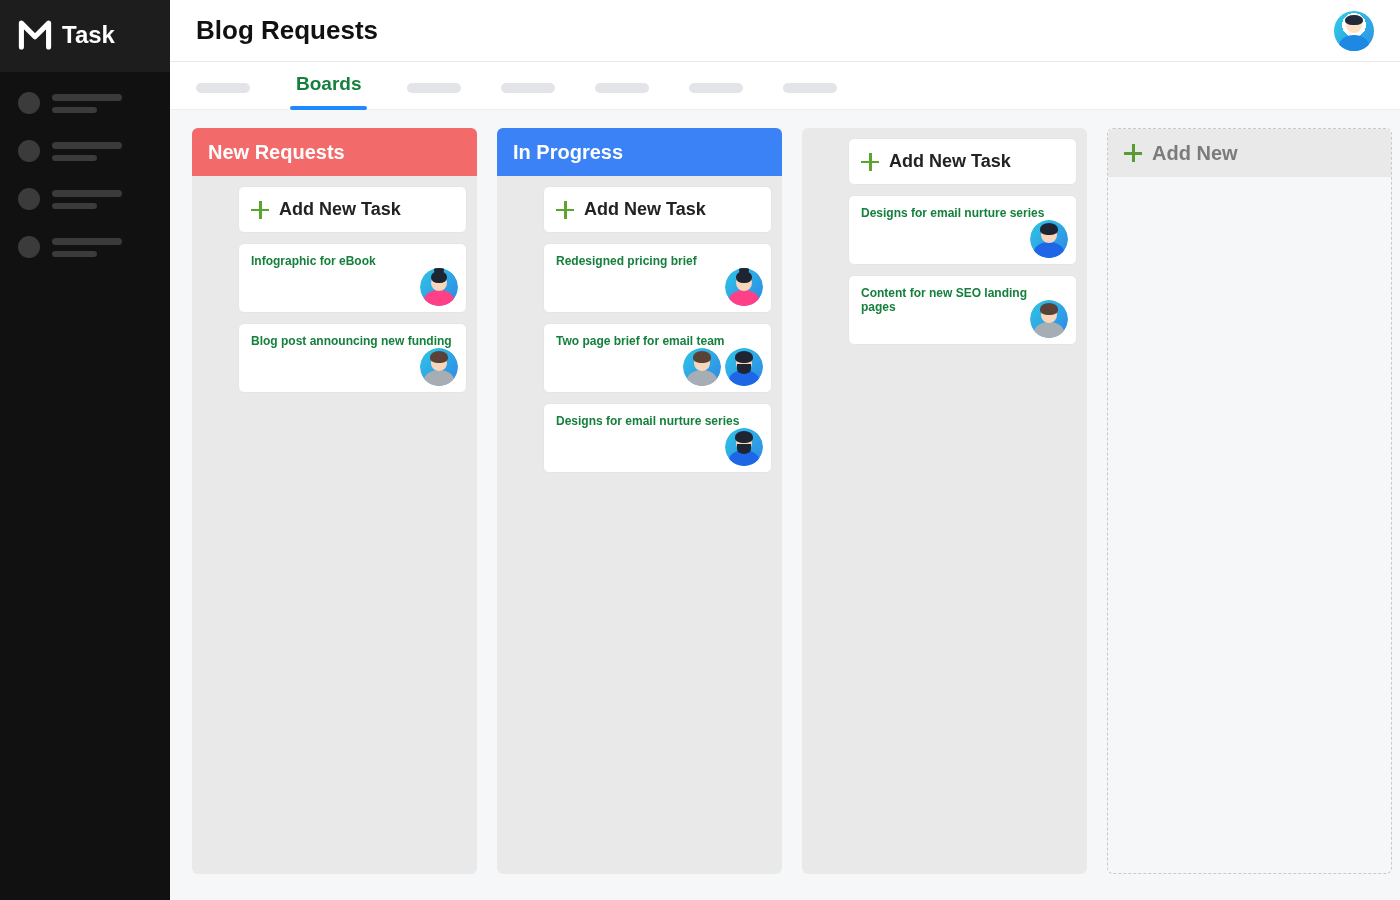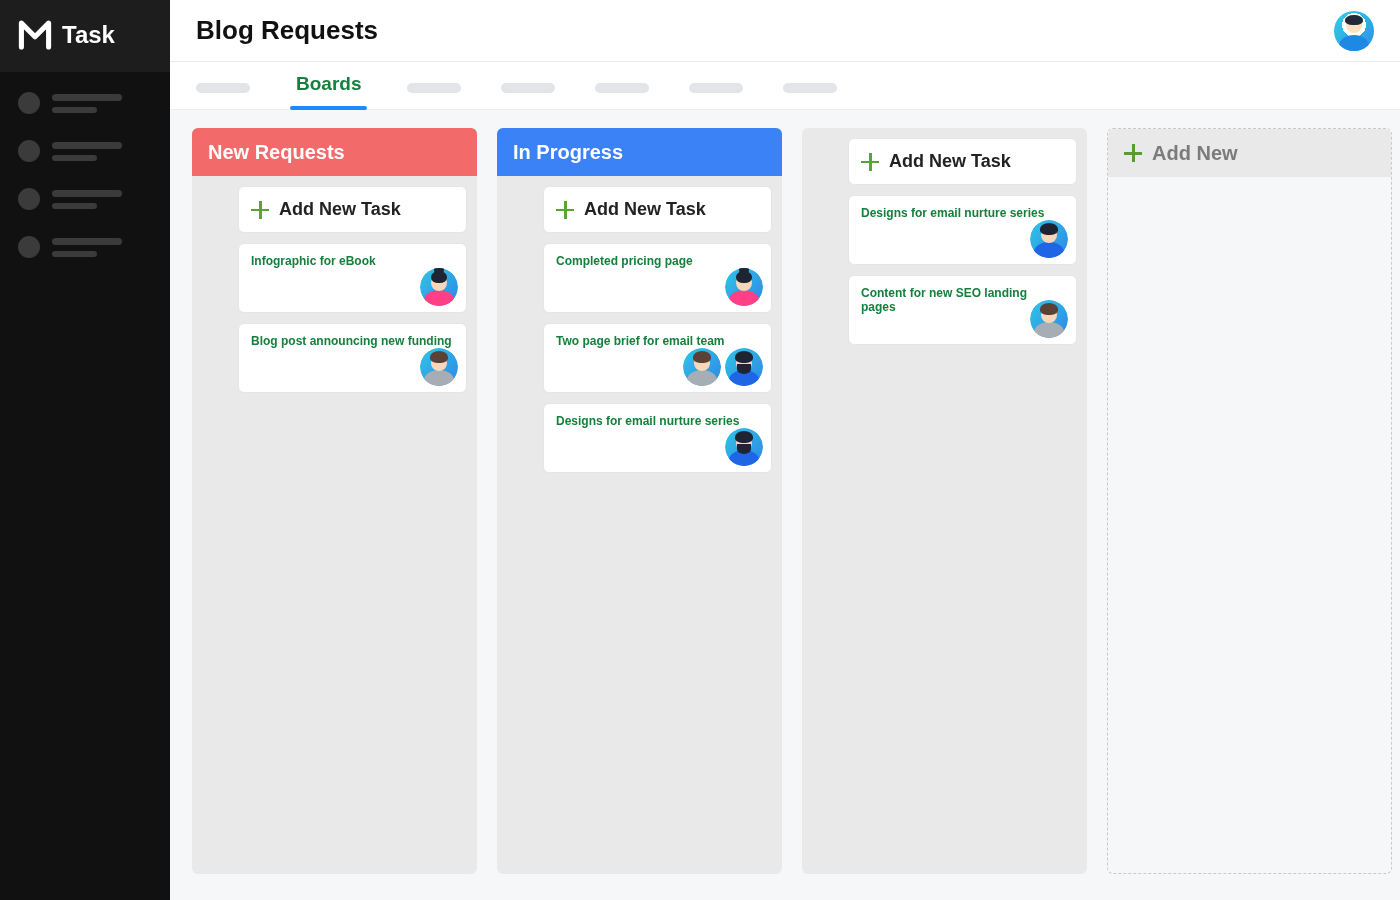--- a/index.html
+++ b/index.html
@@ -172,21 +172,21 @@
       <div class="column">
         <div class="col-head" style="background:#3b82f6">
           <span>In Progress</span>
         </div>
         <div class="col-body">
           <div class="add-task">
             <span class="plus"></span>
             <span>Add New Task</span>
           </div>
           <div class="card">
-            <div class="card-title">Completed pricing page</div>
+            <div class="card-title">Redesigned pricing brief</div>
             <div class="card-avs">
               <span class="av">
                   <span class="bg bg-blue"></span>
                   <span class="hair hair-bun"></span>
                   <span class="face"></span>
                   <span class="body body-pink"></span>
                 </span>
             </div>
           </div>
           <div class="card">

